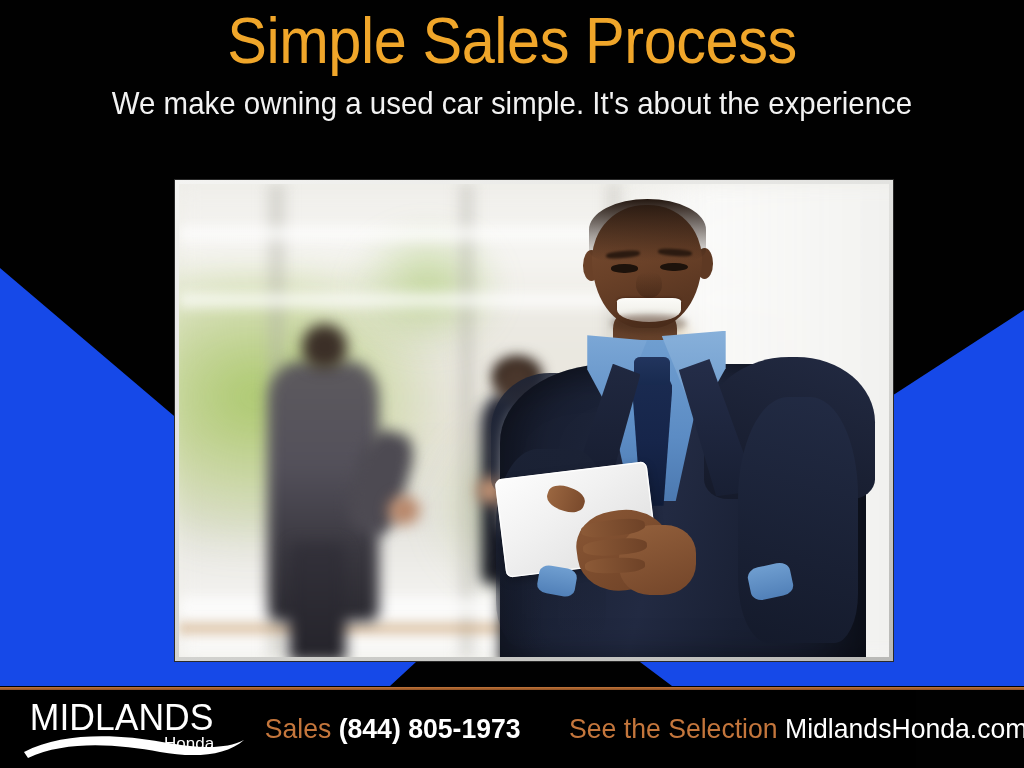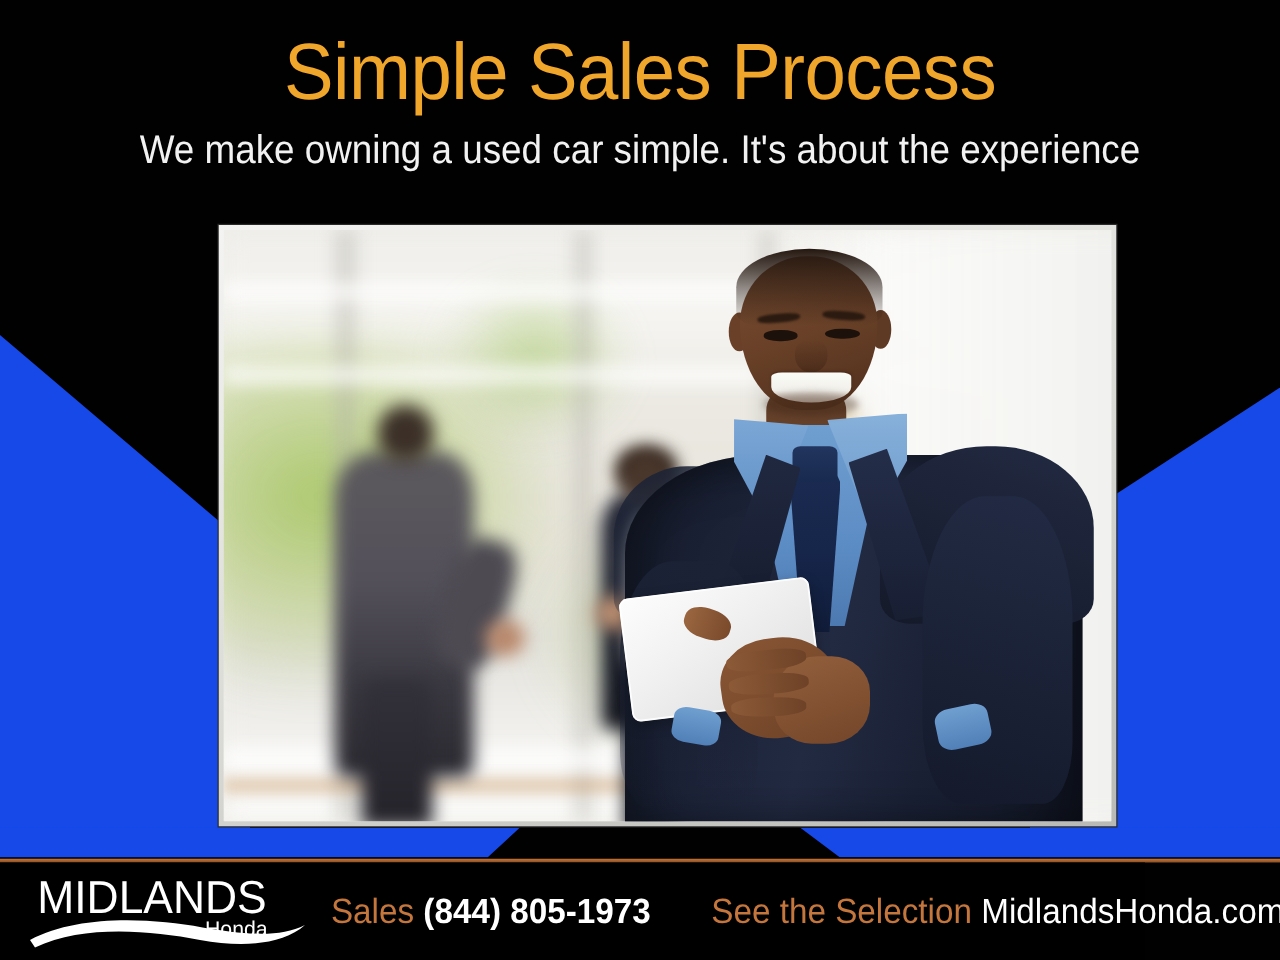--- a/index.html
+++ b/index.html
@@ -11,21 +11,21 @@
   }
   #slide{
     position:relative;
     width:1024px; height:768px;
     background:#010101;
     overflow:hidden;
   }
 
   
   #header{
-    position:absolute; left:0; top:16px; width:1024px; height:140px;
+    position:absolute; left:0; top:0; width:1024px; height:140px;
     z-index:40;
   }
   #title{
     position:absolute; left:0; top:6px; width:1024px;
     text-align:center;
     font-size:64px;
     line-height:70px;
     font-weight:400;
     letter-spacing:-0.5px;
     color:#f0a62a;

